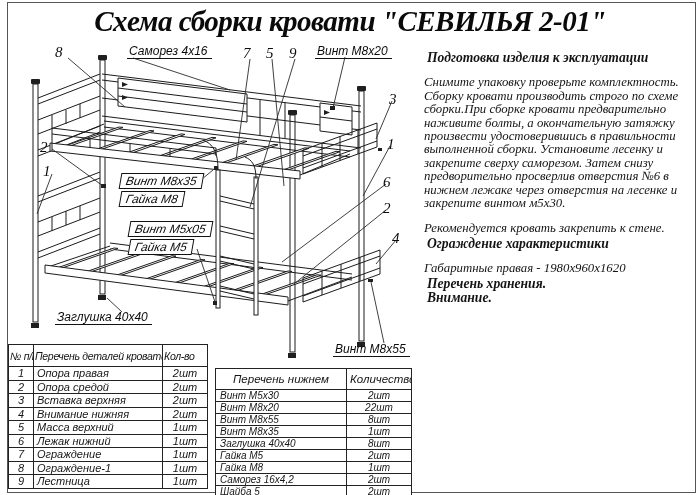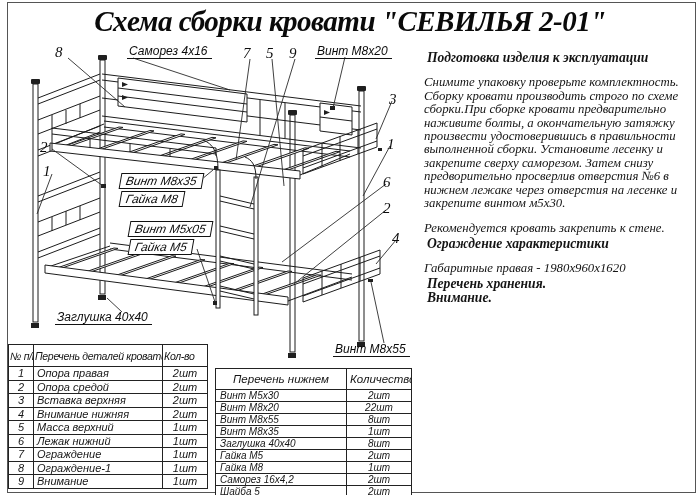--- a/index.html
+++ b/index.html
@@ -244,21 +244,21 @@
           <td class="c1">Ограждение</td>
           <td class="c2">1шт</td>
         </tr>
         <tr>
           <td class="c0">8</td>
           <td class="c1">Ограждение-1</td>
           <td class="c2">1шт</td>
         </tr>
         <tr>
           <td class="c0">9</td>
-          <td class="c1">Внимание</td>
+          <td class="c1">Лестница</td>
           <td class="c2">1шт</td>
         </tr>
       </tbody>
   </table>
 
   <table id="hardware-table">
     <colgroup>
         <col style="width:131px">
         <col style="width:65px">
       </colgroup>

